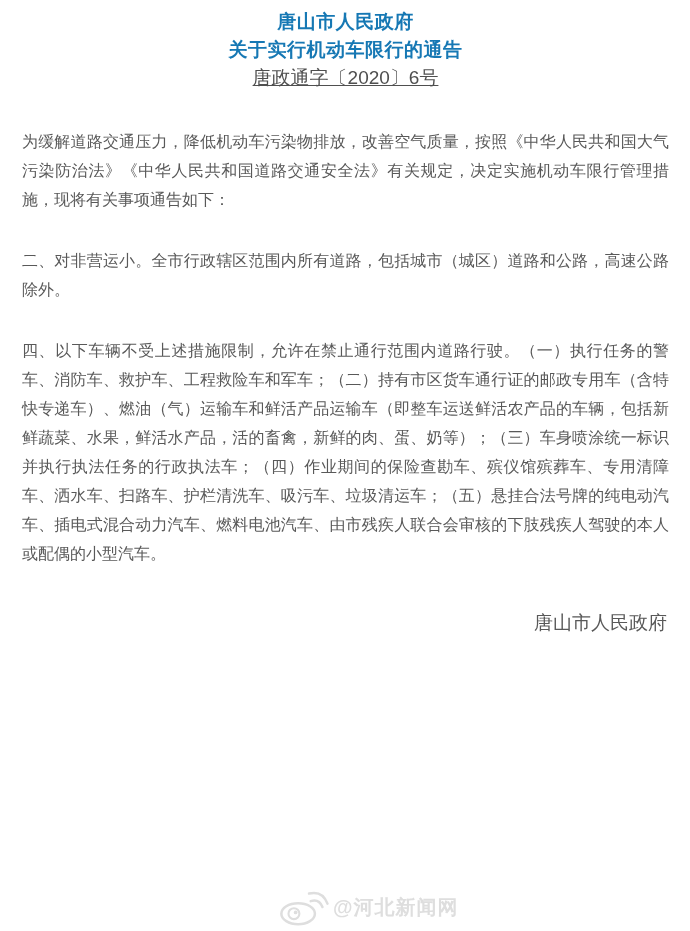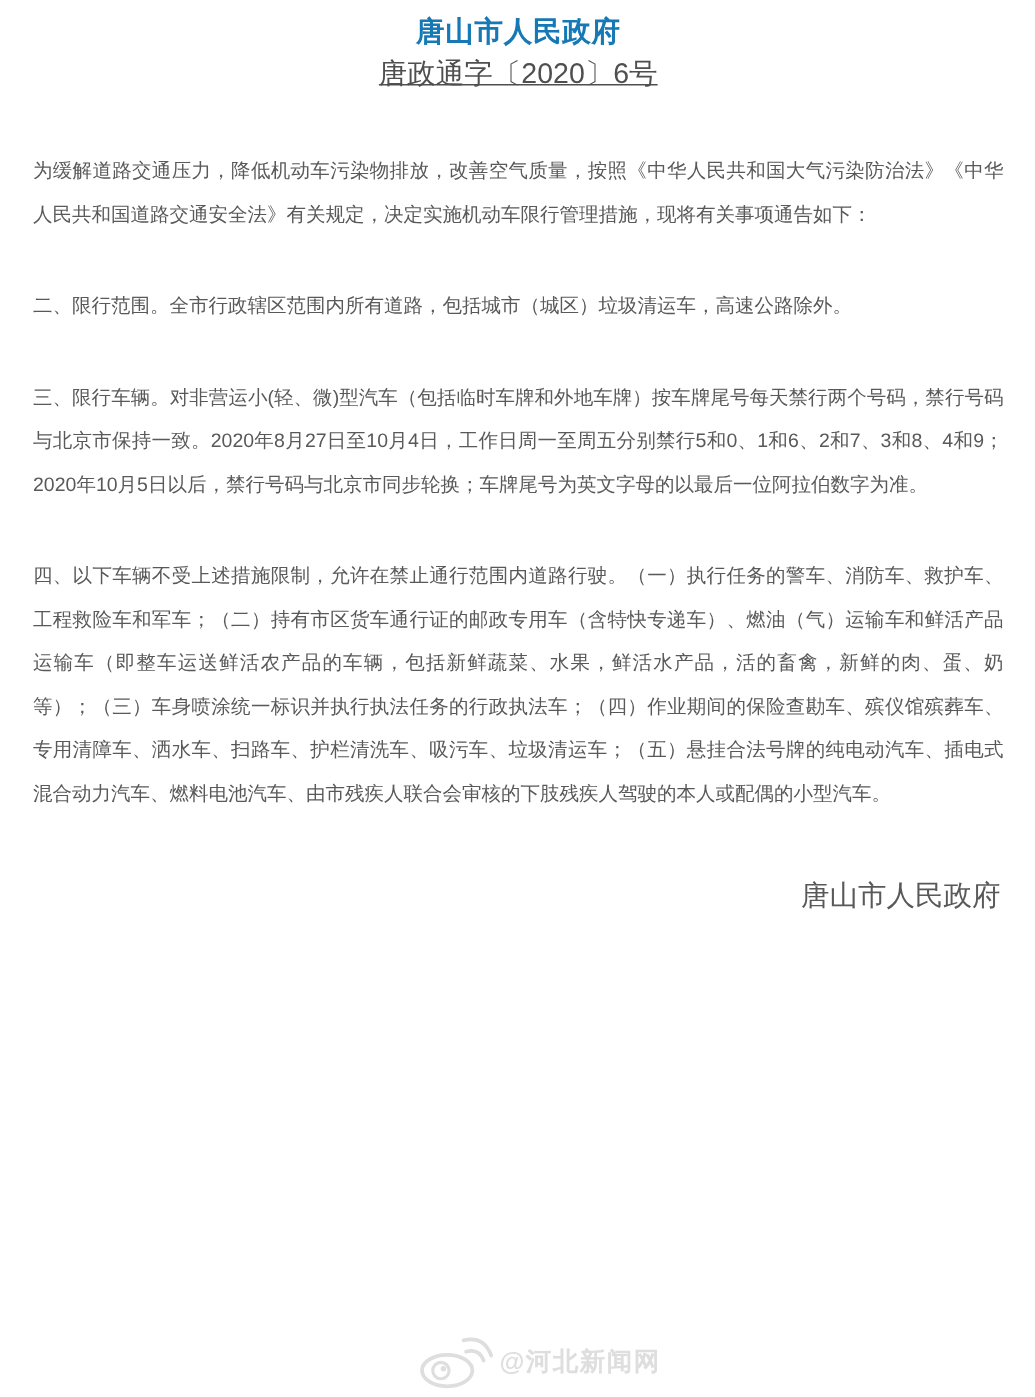--- a/index.html
+++ b/index.html
@@ -26,21 +26,21 @@
   }
   .doc-number {
     text-align: center;
     font-size: 19px;
     font-weight: normal;
     line-height: 28px;
     color: #4f4f4f;
     text-decoration: underline;
   }
   .para {
-    font-size: 13px;
+    font-size: 16px;
     line-height: 29px;
     color: #595959;
     text-align: justify;
     text-justify: inter-character;
     margin: 32px 0 0 0;
   }
   .para.intro { margin-top: 35px; }
   .signature {
     margin-top: 38px;
     text-align: right;
@@ -50,39 +50,39 @@
     padding-right: 2px;
   }
   .watermark {
     position: absolute;
     left: 278px;
     bottom: 4px;
     display: flex;
     align-items: center;
     gap: 3px;
     color: #dedede;
-    font-size: 17px;
+    font-size: 20px;
     font-weight: bold;
     letter-spacing: 1px;
     user-select: none;
   }
   .watermark svg { display: block; }
 </style>
 </head>
 <body>
 
 <div class="page">
 
   <div class="title-line">唐山市人民政府</div>
+  <div class="title-line">关于实行机动车限行的通告</div>
   <div class="doc-number">唐政通字〔2020〕6号</div>
 
   <p class="para intro">为缓解道路交通压力，降低机动车污染物排放，改善空气质量，按照《中华人民共和国大气污染防治法》《中华人民共和国道路交通安全法》有关规定，决定实施机动车限行管理措施，现将有关事项通告如下：</p>
 
-  <p class="para">二、限行范围。全市行政辖区范围内所有道路，包括城市（城区）垃圾清运车，高速公路除外。</p>
-  <p class="para">三、限行车辆。对非营运小(轻、微)型汽车（包括临时车牌和外地车牌）按车牌尾号每天禁行两个号码，禁行号码与北京市保持一致。2020年8月27日至10月4日，工作日周一至周五分别禁行5和0、1和6、2和7、3和8、4和9；2020年10月5日以后，禁行号码与北京市同步轮换；车牌尾号为英文字母的以最后一位阿拉伯数字为准。</p>
+  <p class="para">二、对非营运小。全市行政辖区范围内所有道路，包括城市（城区）道路和公路，高速公路除外。</p>
   <p class="para">四、以下车辆不受上述措施限制，允许在禁止通行范围内道路行驶。（一）执行任务的警车、消防车、救护车、工程救险车和军车；（二）持有市区货车通行证的邮政专用车（含特快专递车）、燃油（气）运输车和鲜活产品运输车（即整车运送鲜活农产品的车辆，包括新鲜蔬菜、水果，鲜活水产品，活的畜禽，新鲜的肉、蛋、奶等）；（三）车身喷涂统一标识并执行执法任务的行政执法车；（四）作业期间的保险查勘车、殡仪馆殡葬车、专用清障车、洒水车、扫路车、护栏清洗车、吸污车、垃圾清运车；（五）悬挂合法号牌的纯电动汽车、插电式混合动力汽车、燃料电池汽车、由市残疾人联合会审核的下肢残疾人驾驶的本人或配偶的小型汽车。</p>
 
   <div class="signature">
     <div>唐山市人民政府</div>
 
   </div>
 
   <div class="watermark">
     <span>
       <svg width="52" height="40" viewBox="0 0 62 46" fill="none">

